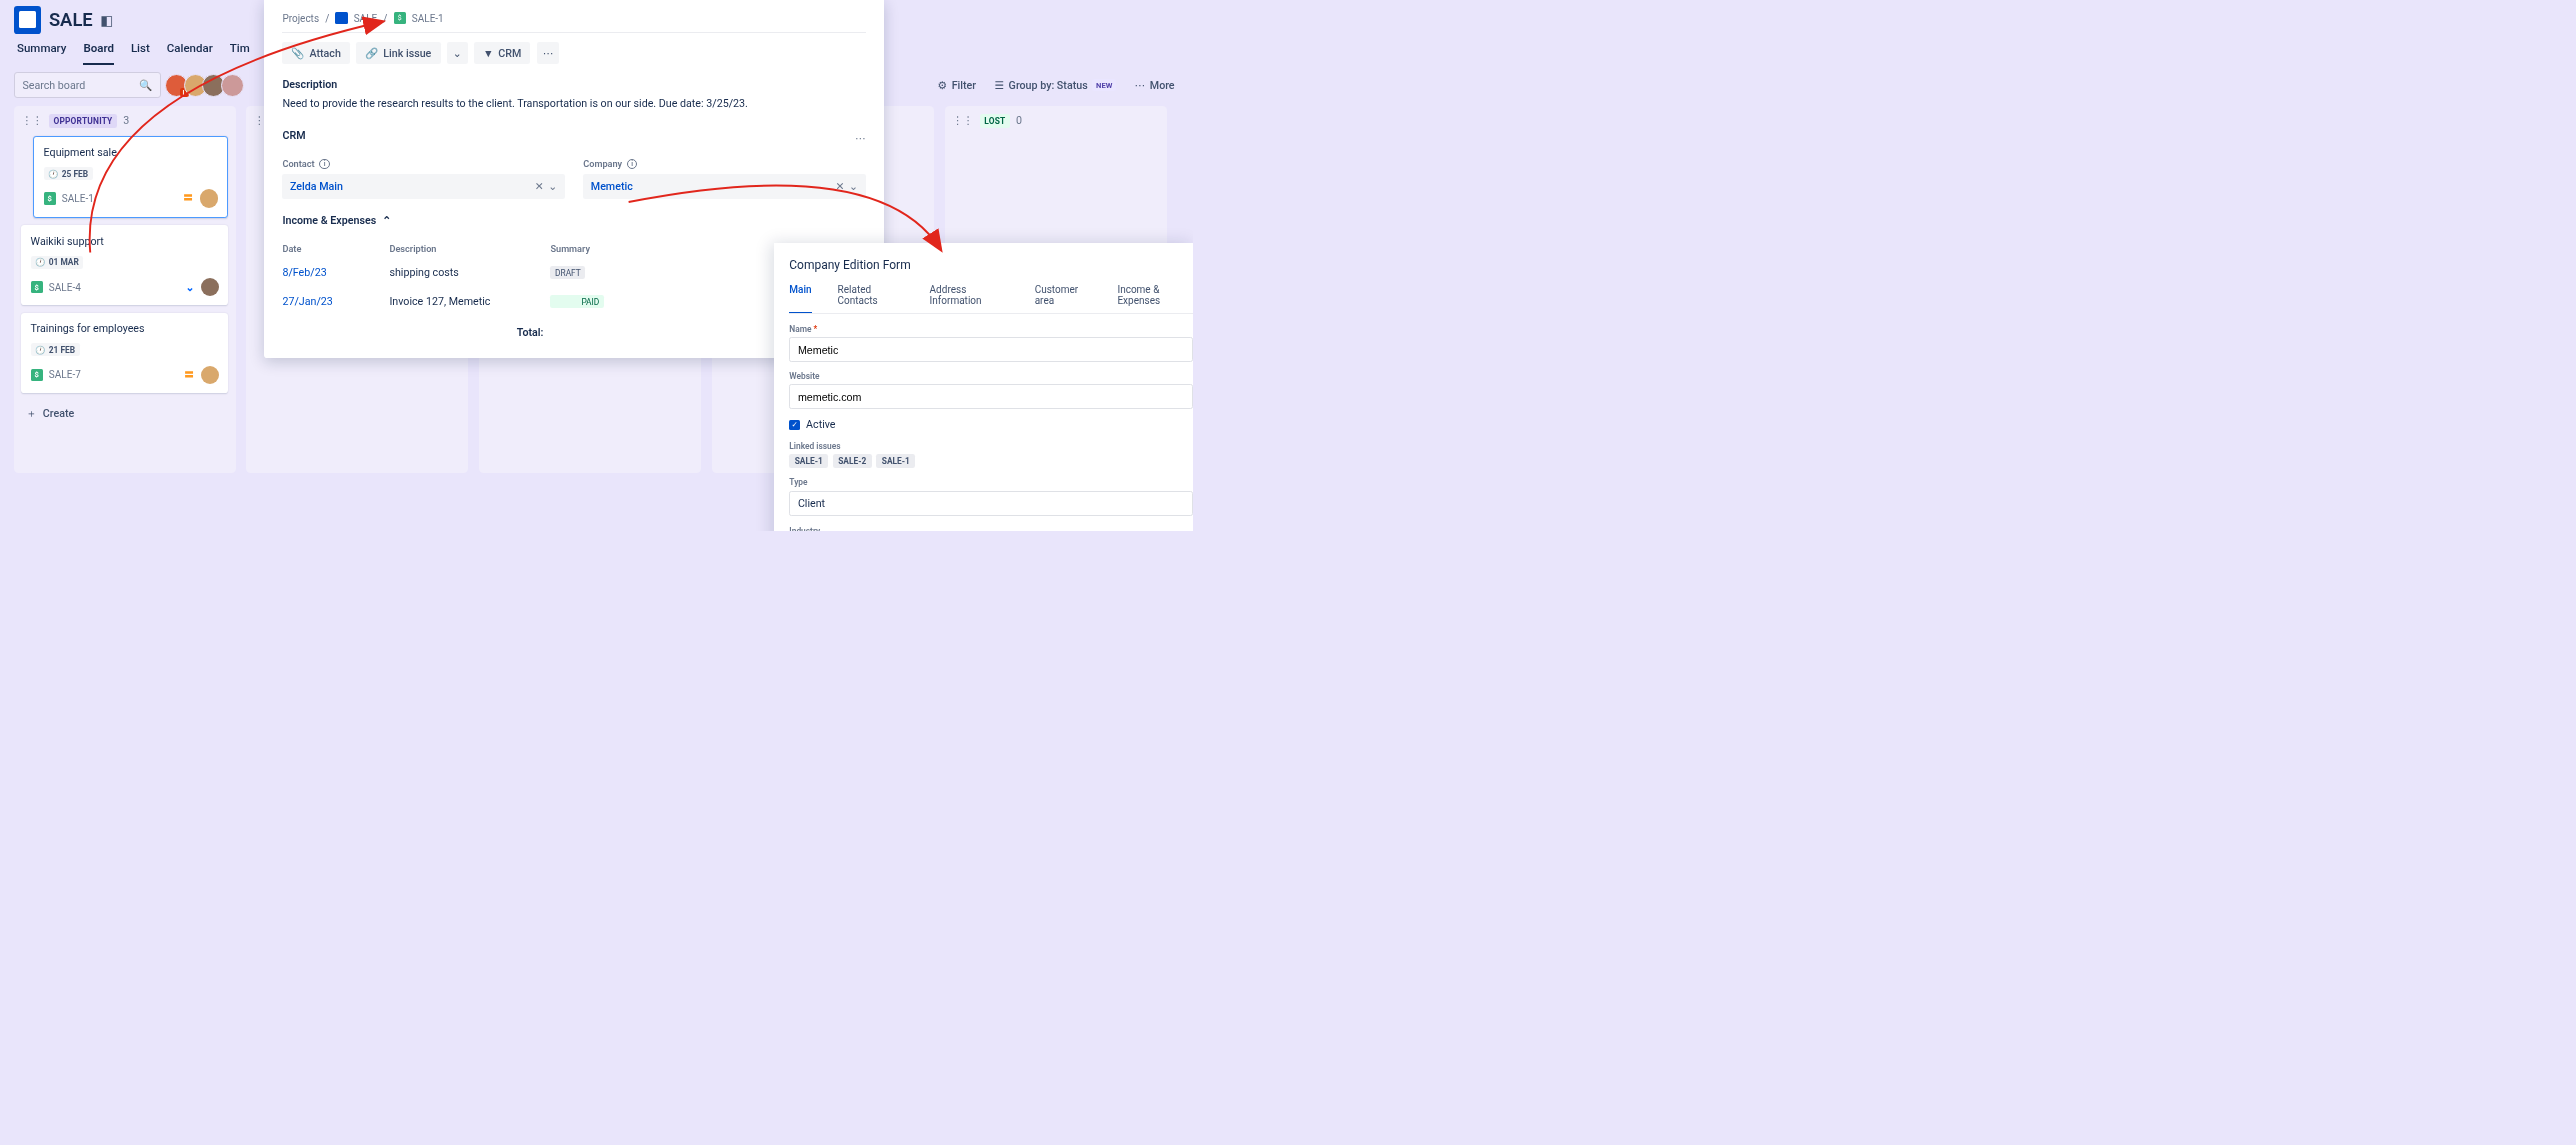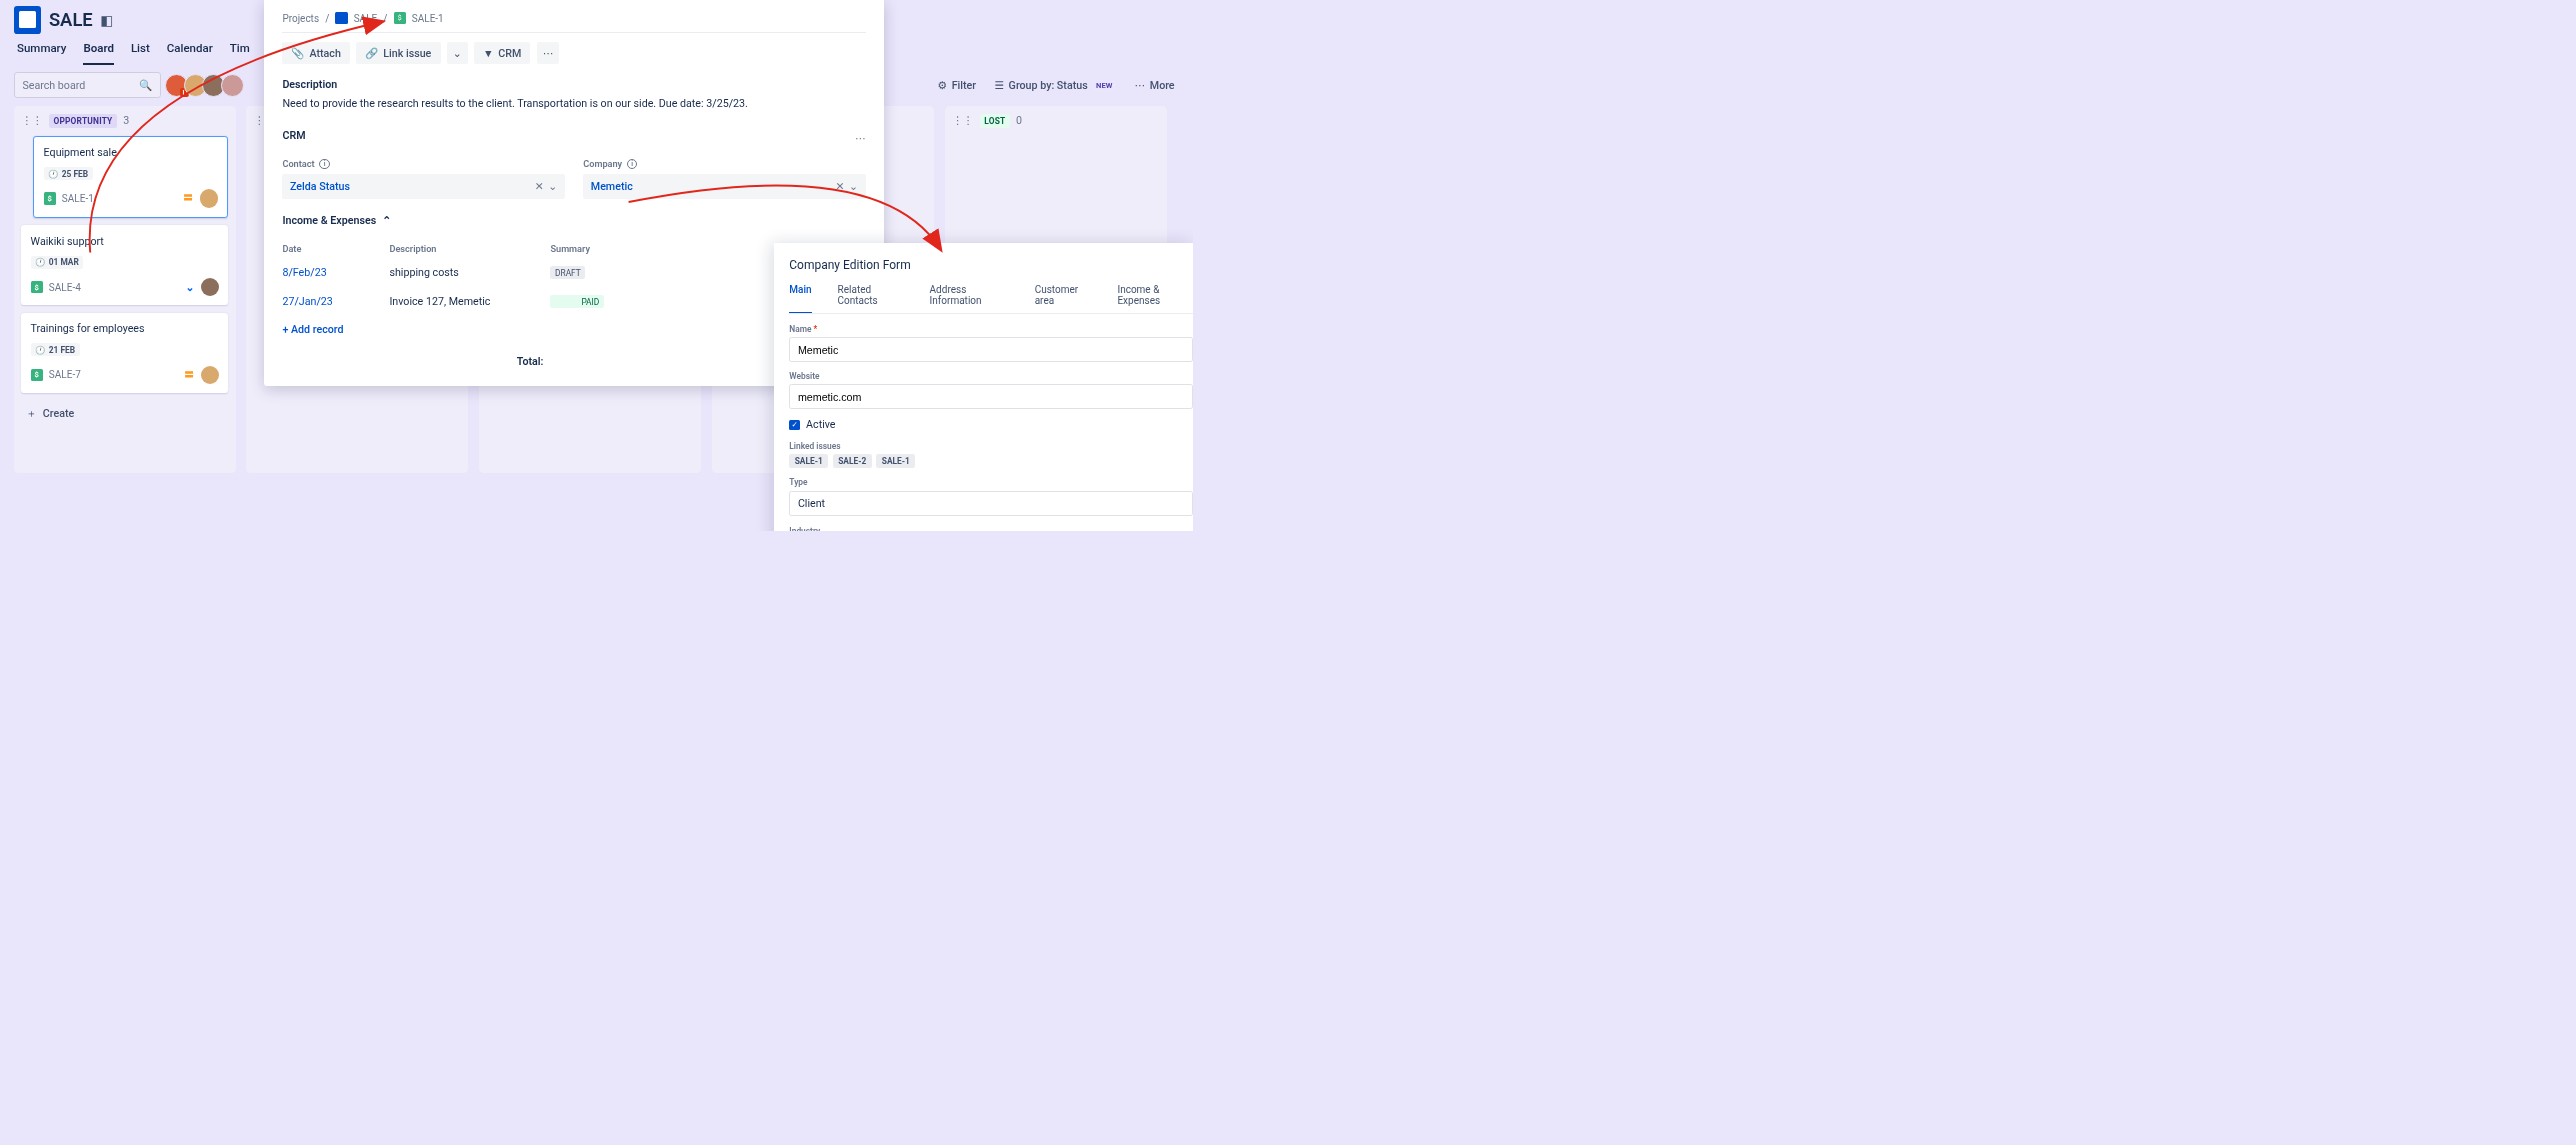--- a/index.html
+++ b/index.html
@@ -354,21 +354,21 @@
     <span style="color:#6b778c;cursor:pointer">⋯</span>
   </div>
 
   <div class="crm-fields">
     <div class="field">
       <div class="field-label">
           <span>Contact</span>
           <span class="info-icon">i</span>
         </div>
       <div class="field-input">
-        <span class="field-value">Zelda Status</span>
+        <span class="field-value">Zelda Main</span>
         <span class="field-controls">
             <span>✕</span>
             <span>⌄</span>
           </span>
       </div>
     </div>
     <div class="field">
       <div class="field-label">
           <span>Company</span>
           <span class="info-icon">i</span>
@@ -400,21 +400,20 @@
       <div class="c-desc">shipping costs</div>
       <div class="c-status"><span class="status-chip status-draft">DRAFT</span></div>
       <div class="c-rev">-340.00</div>
     </div>
     <div class="tr">
       <div class="td-date c-date">27/Jan/23</div>
       <div class="c-desc">Invoice 127, Memetic</div>
       <div class="c-status"><span class="status-chip status-paid">PAID</span></div>
       <div class="c-rev">2,000.00</div>
     </div>
-    <div class="add-record">+ Add record</div>
     <div class="total-row">
       <div class="total-label">Total:</div>
       <div class="c-rev">1,660.00</div>
     </div>
   </div>
 </div>
 
 <div class="company-form">
   <div class="form-title">Company Edition Form</div>
   <div class="form-tabs">

